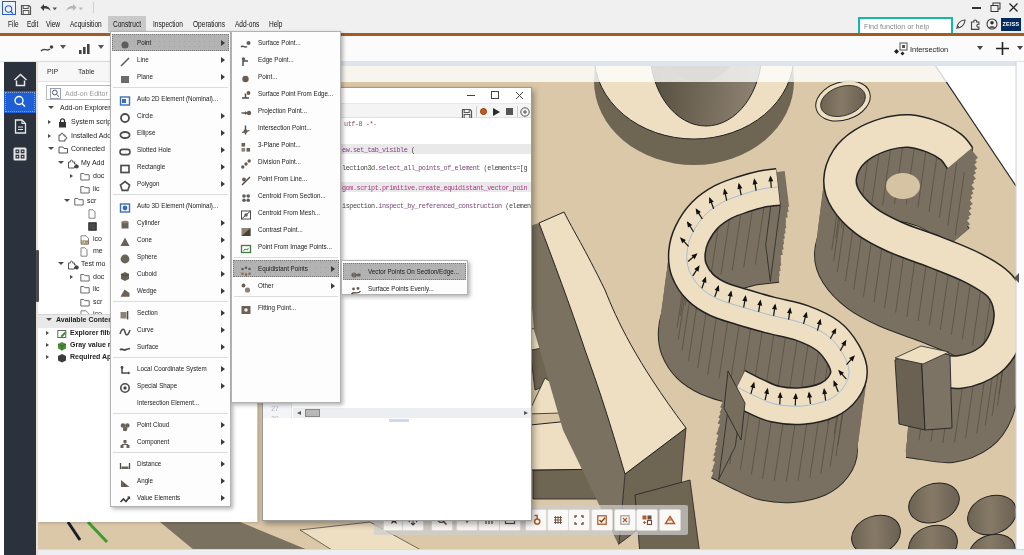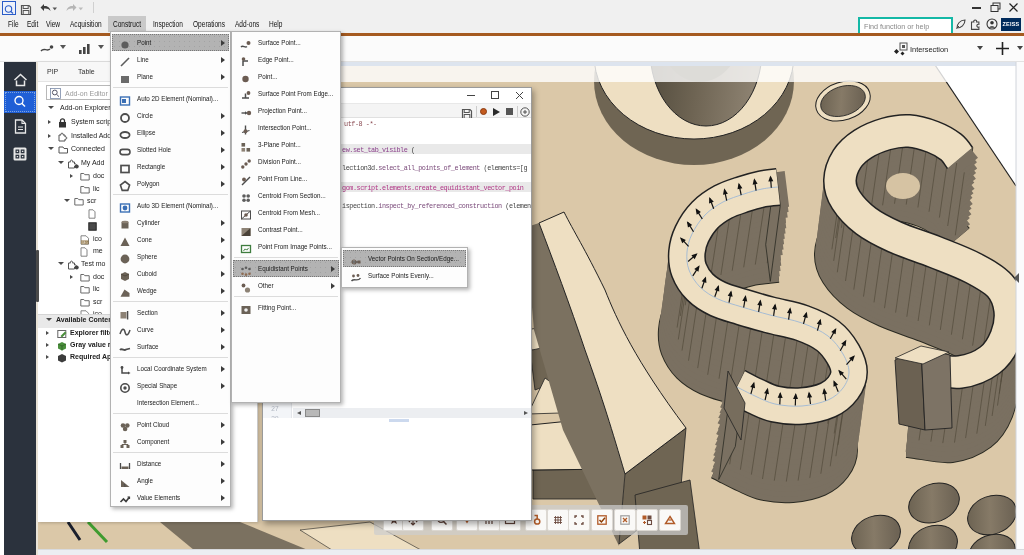--- a/index.html
+++ b/index.html
@@ -703,21 +703,21 @@
 
   <div class="abs" style="left:0;top:30px;width:268px;height:300px;background:#fff;overflow:hidden">
 
     <div class="abs" style="left:0;top:0;width:29px;height:300px;background:#f3f5f8;border-right:1px solid #e4e6ea"></div>
 
     <div class="abs" style="left:29px;top:26px;width:239px;height:10px;background:#e9e9e9"></div>
     <div class="abs" style="left:29px;top:64px;width:239px;height:10px;background:#e9e9e9"></div>
     <div class="codeline" style="left:81px;top:2px;color:#8a4a52">utf-8 -*-</div>
     <div class="codeline" style="left:79px;top:27.5px;color:#8b3f8b">ew.set_tab_visible <span style="color:#333">(</span></div>
     <div class="codeline" style="left:79px;top:46px;color:#444">lection3d.<span style="color:#7a4a7a">select_all_points_of_element</span> (elements=[g</div>
-    <div class="codeline" style="left:79px;top:65.5px;color:#b03585">gom.script.elements.create_equidistant_vector_poin</div>
+    <div class="codeline" style="left:79px;top:65.5px;color:#b03585">gom.script.primitive.create_equidistant_vector_poin</div>
     <div class="codeline" style="left:79px;top:84px;color:#444">ispection.<span style="color:#7a4a7a">inspect_by_referenced_construction</span> (elemen</div>
 
     <div class="codeline" style="left:8px;top:199.5px;color:#b4bac4">18</div>
       <div class="codeline" style="left:8px;top:209.2px;color:#b4bac4">24</div>
       <div class="codeline" style="left:8px;top:218.9px;color:#b4bac4">30</div>
       <div class="codeline" style="left:8px;top:228.6px;color:#b4bac4">41</div>
       <div class="codeline" style="left:8px;top:238.3px;color:#b4bac4">55</div>
       <div class="codeline" style="left:8px;top:248.0px;color:#b4bac4">44</div>
       <div class="codeline" style="left:8px;top:257.7px;color:#b4bac4">25</div>
       <div class="codeline" style="left:8px;top:267.4px;color:#b4bac4">30</div>
@@ -1058,21 +1058,21 @@
     </div>
     <div class="msep" style="top:264.2px"></div>
     <div class="mrow" style="top:267.0px;height:17.0px">
       <span class="micon"><svg width="12" height="12" viewBox="0 0 12 12">
           <rect x="1.5" y="2" width="9" height="8" fill="#6b6257"></rect>
           <circle cx="6" cy="6" r="1.8" fill="#f0f0f0"></circle>
         </svg></span>
       <span class="mlabel" style="left:25px">Fitting Point...</span>
     </div>
   </div>
-<div class="menupanel" style="left:341px;top:247px;width:127px;height:41px">
+<div class="menupanel" style="left:341px;top:260px;width:127px;height:35px">
     <div class="mrow hl" style="top:2.0px;height:17.0px">
       <span class="micon"><svg width="12" height="12" viewBox="0 0 12 12">
           <path d="M2,7 h8" stroke="#4d4d4d" stroke-width="1.3"></path>
           <circle cx="4" cy="7" r="2" fill="none" stroke="#6b5c52" stroke-width="1.2"></circle>
           <rect x="7.5" y="5.5" width="3" height="3" fill="#6b5c52"></rect>
         </svg></span>
       <span class="mlabel" style="left:25px">Vector Points On Section/Edge...</span>
     </div>
     <div class="mrow" style="top:19.0px;height:17.0px">
       <span class="micon"><svg width="12" height="12" viewBox="0 0 12 12">

